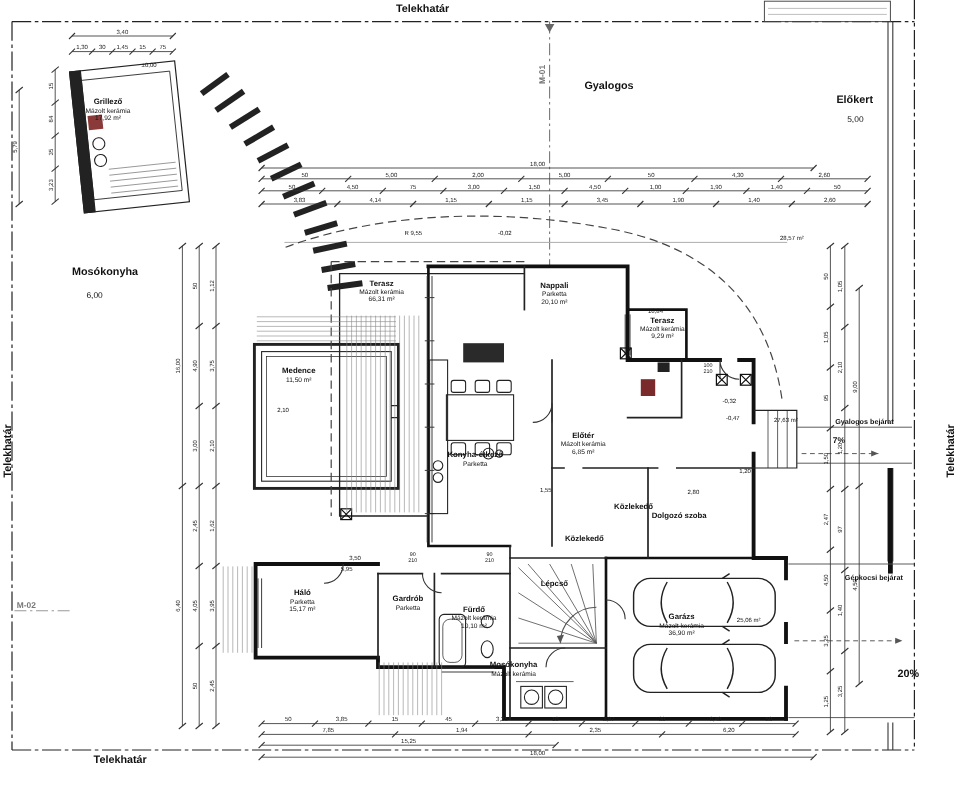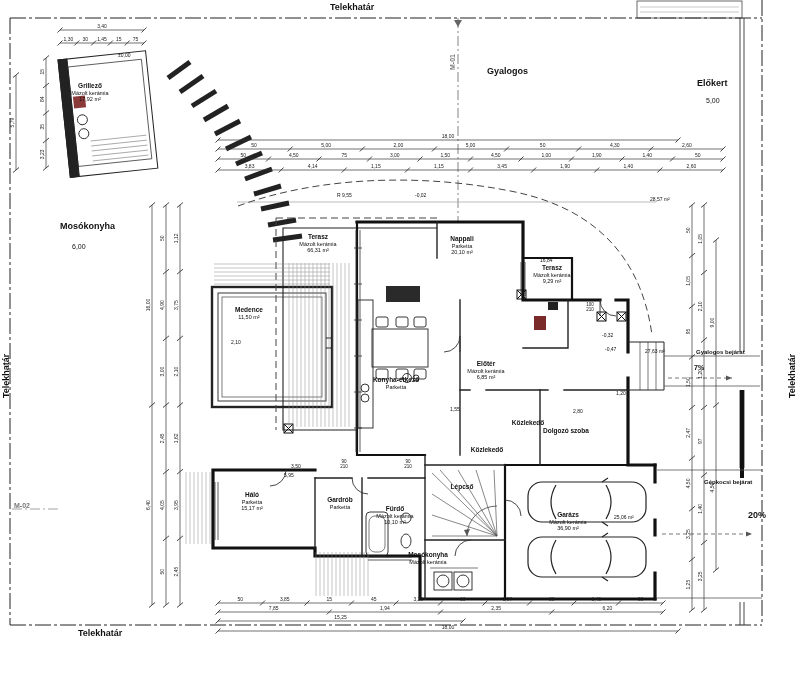--- a/index.html
+++ b/index.html
@@ -569,21 +569,21 @@
 </div>
 <div class="rlabel" style="left:45px;top:82px;">
   <div class="rname">Grillező</div>
   <div class="rsub">Mázolt kerámia</div>
   <div class="rsub">17,92 m²</div>
 </div>
 
 <div class="lbl b6" style="left:696px;top:349px;">Gyalogos bejárat</div>
 <div class="lbl b7" style="left:694px;top:364px;">7%</div>
 <div class="lbl b6" style="left:704px;top:479px;">Gépkocsi bejárat</div>
-<div class="lbl b9" style="left:748px;top:510px;">20%</div>
+<div class="lbl b9" style="left:748px;top:556px;">20%</div>
 
 <div class="lbl d5" style="left:650px;top:196px;">28,57 m²</div>
 <div class="lbl d5" style="left:645px;top:348px;">27,63 m²</div>
 <div class="lbl d5" style="left:614px;top:514px;">25,06 m²</div>
 <div class="lbl d5" style="left:337px;top:192px;">R 9,55</div>
 <div class="lbl d5" style="left:118px;top:52px;">±0,00</div>
 <div class="lbl d5" style="left:415px;top:192px;">-0,02</div>
 <div class="lbl d5" style="left:602px;top:332px;">-0,32</div>
 <div class="lbl d5" style="left:605px;top:346px;">-0,47</div>
 <div class="lbl d5" style="left:540px;top:257px;">16,84</div>

